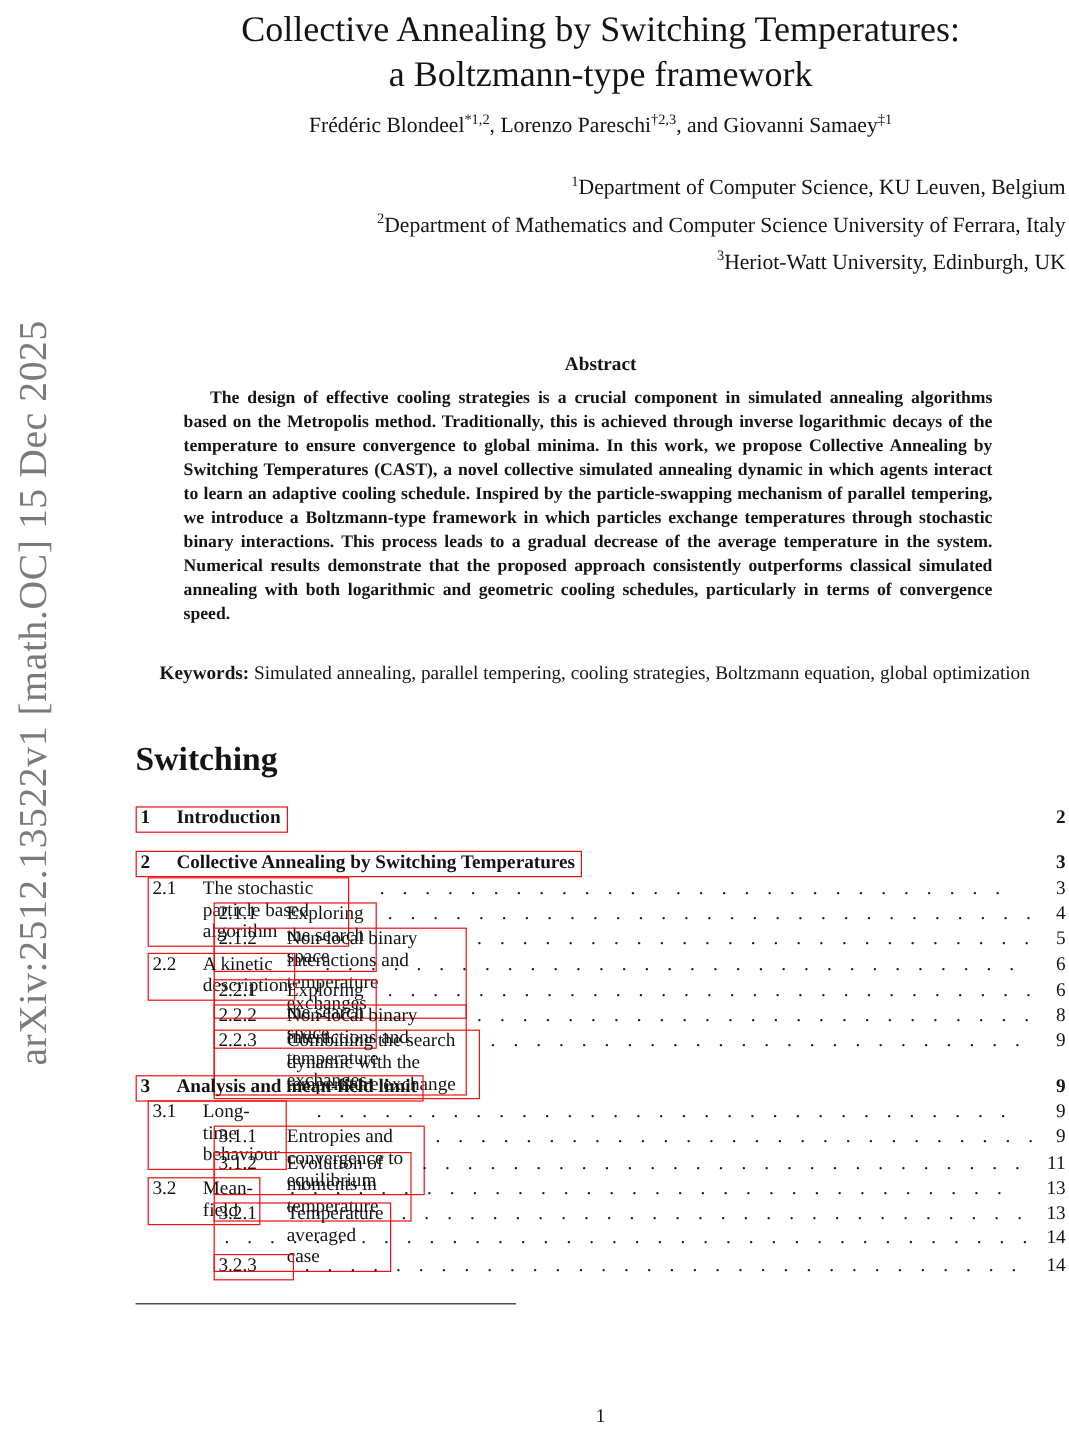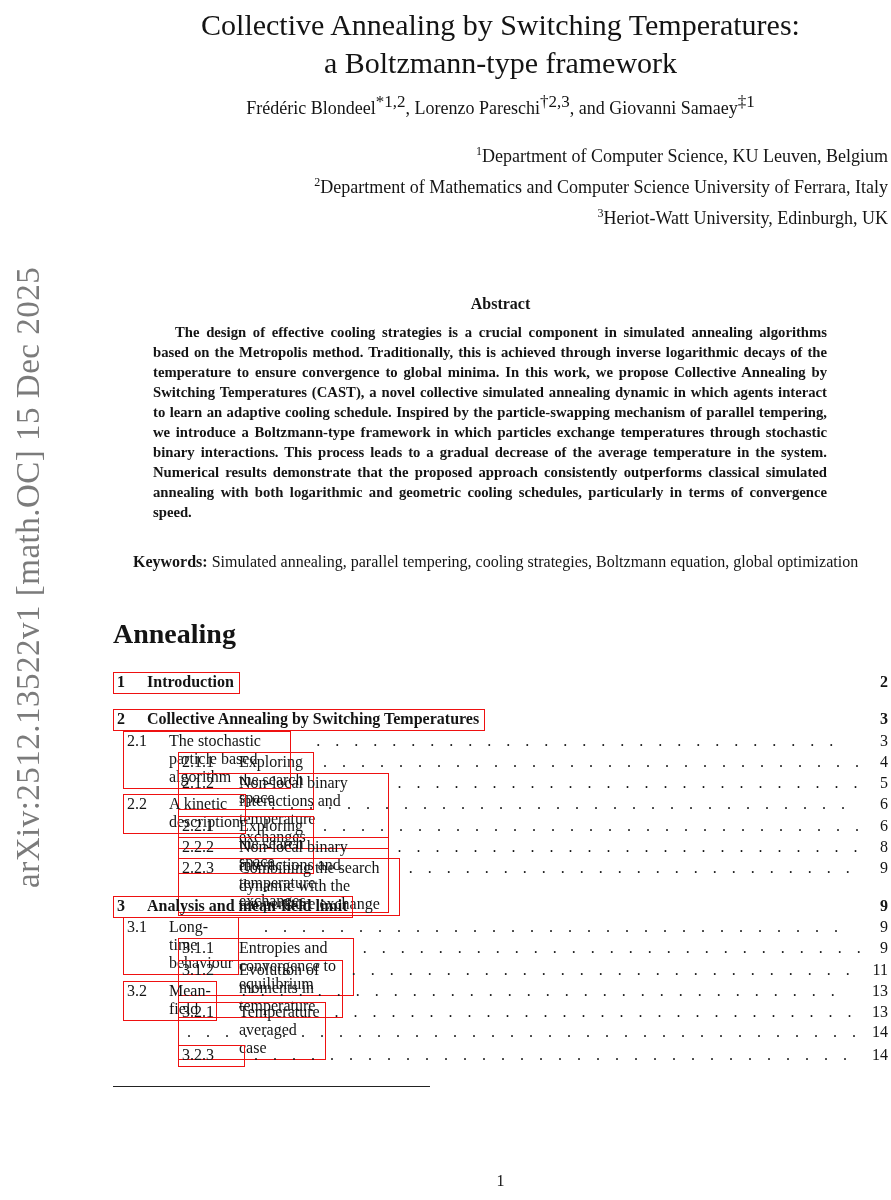--- a/index.html
+++ b/index.html
@@ -33,21 +33,21 @@
     left:113px;top:0;
     width:775px;height:1200px;
   }
   .title{ text-align:center; font-size:30px; line-height:38px; }
   .title-1{ position:absolute; top:6px; width:100%; }
   .title-2{ position:absolute; top:44px; width:100%; }
   .authors{
     position:absolute; top:92px; width:100%;
     text-align:center; font-size:18px;
   }
-  .authors sup{ font-size:17px; }
+  .authors sup{ font-size:12px; }
   .affiliations{
     position:absolute; top:138px; width:100%;
     text-align:right; font-size:18px; line-height:26px;
     list-style:none;
   }
   .affiliations sup{ font-size:12px; }
   
   .abs-head{
     position:absolute; top:295px; width:100%;
     text-align:center; font-weight:bold; font-size:16px;
@@ -145,21 +145,21 @@
       <li class="affiliation"><sup>2</sup><span>Department of Mathematics and Computer Science University of Ferrara, Italy</span></li>
 
       <li class="affiliation"><sup>3</sup><span>Heriot-Watt University, Edinburgh, UK</span></li>
     </ul>
 
   <div class="abs-head">Abstract</div>
   <p class="abs-body">The design of effective cooling strategies is a crucial component in simulated annealing algorithms based on the Metropolis method. Traditionally, this is achieved through inverse logarithmic decays of the temperature to ensure convergence to global minima. In this work, we propose Collective Annealing by Switching Temperatures (CAST), a novel collective simulated annealing dynamic in which agents interact to learn an adaptive cooling schedule. Inspired by the particle-swapping mechanism of parallel tempering, we introduce a Boltzmann-type framework in which particles exchange temperatures through stochastic binary interactions. This process leads to a gradual decrease of the average temperature in the system. Numerical results demonstrate that the proposed approach consistently outperforms classical simulated annealing with both logarithmic and geometric cooling schedules, particularly in terms of convergence speed.</p>
 
   <p class="keywords"><b>Keywords:</b><span> Simulated annealing, parallel tempering, cooling strategies, Boltzmann equation, global optimization</span></p>
 
-  <h1 class="contents-head">Annealing</h1>
+  <h1 class="contents-head">Switching</h1>
 
   <div class="toc">
 
       <div class="toc-row lvl1">
         <span class="link-box">
           <span class="num">1</span>
           <span class="ttl">Introduction</span>
         </span>
         <span class="leader"></span>
         <span class="page-col">2</span>

